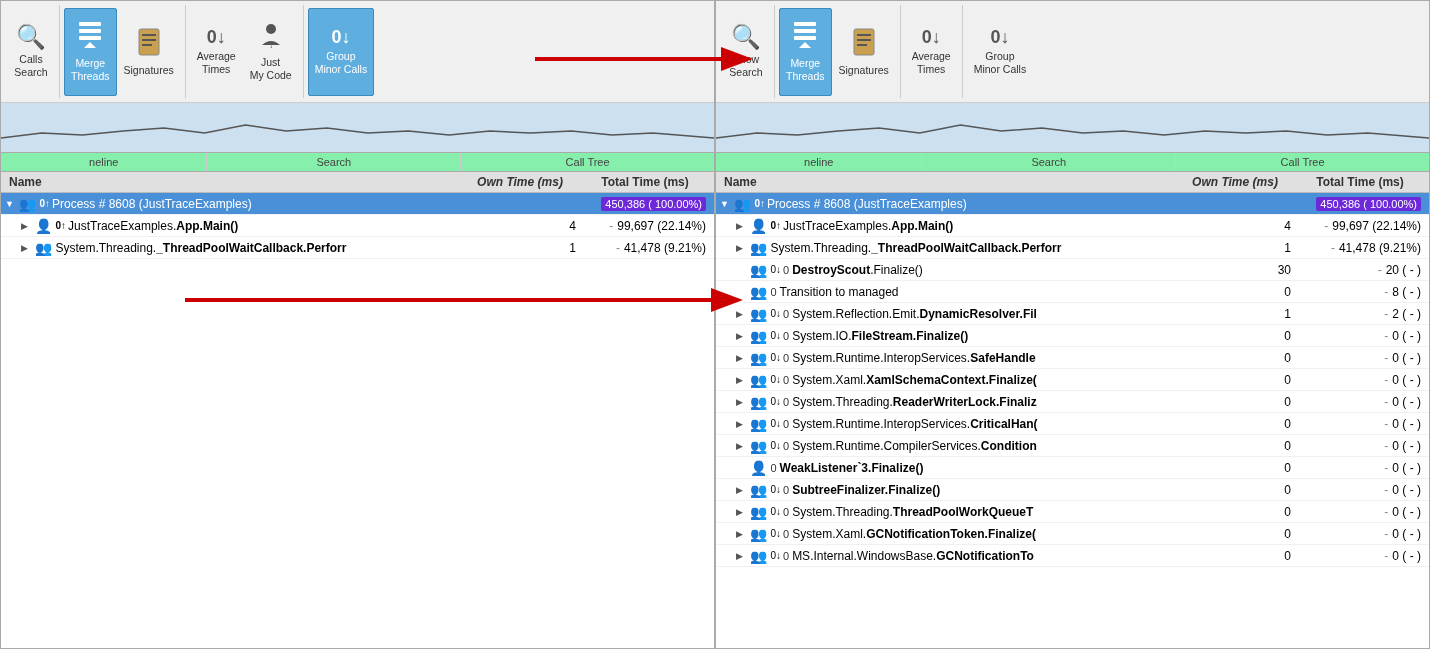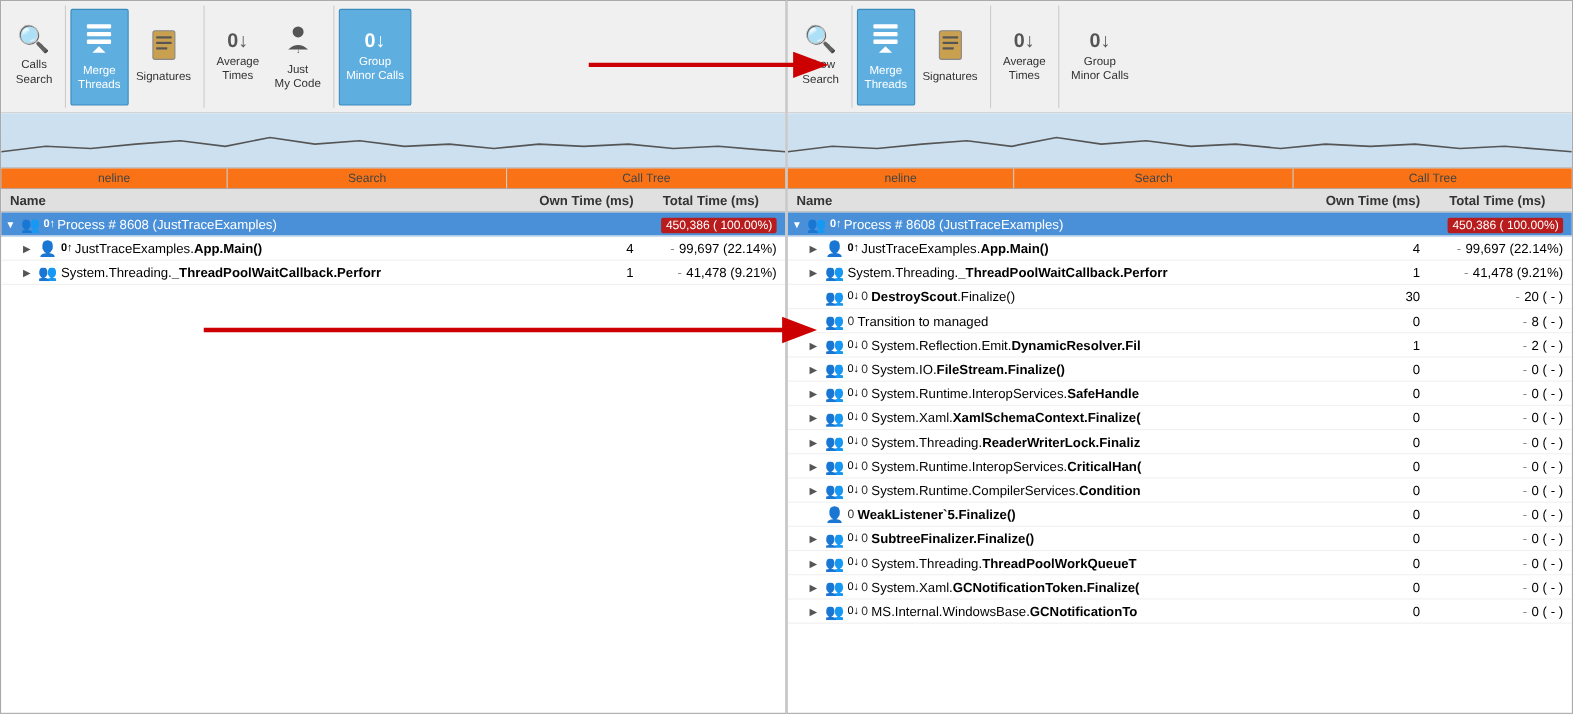--- a/index.html
+++ b/index.html
@@ -81,21 +81,21 @@
       height: 50px;
       background: linear-gradient(to bottom, #d8eaf8, #b8d4f0);
       border-bottom: 1px solid #aaa;
       position: relative;
       overflow: hidden;
     }
 
     
     .section-headers {
       display: flex;
-      background: #f97316;
+      background: #86efac;
       border-bottom: 1px solid #aaa;
       font-size: 11px;
       color: #444;
     }
 
     .section-header {
       padding: 3px 8px;
       border-right: 1px solid #ccc;
       flex: 1;
       text-align: center;
@@ -106,22 +106,22 @@
       display: flex;
       background: #e0e0e0;
       border-bottom: 1px solid #bbb;
       font-size: 12px;
       font-weight: bold;
       color: #333;
       padding: 3px 0;
     }
 
     .col-name { flex: 1; padding-left: 8px; }
-    .col-own { width: 120px; text-align: right; padding-right: 8px; }
-    .col-total { width: 130px; text-align: right; padding-right: 24px; }
+    .col-own { width: 120px; text-align: center; padding-right: 8px; font-style: italic; }
+    .col-total { width: 130px; text-align: center; padding-right: 8px; }
 
     
     .table-area {
       flex: 1;
       overflow-y: auto;
       overflow-x: hidden;
     }
 
     .tree-row {
       display: flex;
@@ -158,21 +158,21 @@
       margin-right: 3px;
       flex-shrink: 0;
     }
 
     .row-icon-sm {
       font-size: 10px;
       margin-right: 2px;
     }
 
     .badge-red {
-      background: #b91c1c;
+      background: #6d28d9;
       color: #fff;
       border-radius: 2px;
       padding: 1px 4px;
       font-size: 11px;
       white-space: nowrap;
       text-align: center;
     }
 
     .row-dash { color: #888; margin: 0 4px; }
 
@@ -559,21 +559,21 @@
         </div>
         <div class="row-own">0</div>
         <div class="row-total"><span class="row-dash">-</span>0  ( - )</div>
       </div>
 
       <div class="tree-row">
         <div class="row-name indent-1">
           <span class="expand-arrow" style="visibility:hidden;">▶</span>
           <span class="row-icon">👤</span>
           <span class="num-badge"> 0</span>
-          <span> <strong>WeakListener`5.Finalize()</strong></span>
+          <span> <strong>WeakListener`3.Finalize()</strong></span>
         </div>
         <div class="row-own">0</div>
         <div class="row-total"><span class="row-dash">-</span>0  ( - )</div>
       </div>
 
       <div class="tree-row">
         <div class="row-name indent-1">
           <span class="expand-arrow">▶</span>
           <span class="row-icon">👥</span>
           <span class="row-icon-sm">0↓</span>

